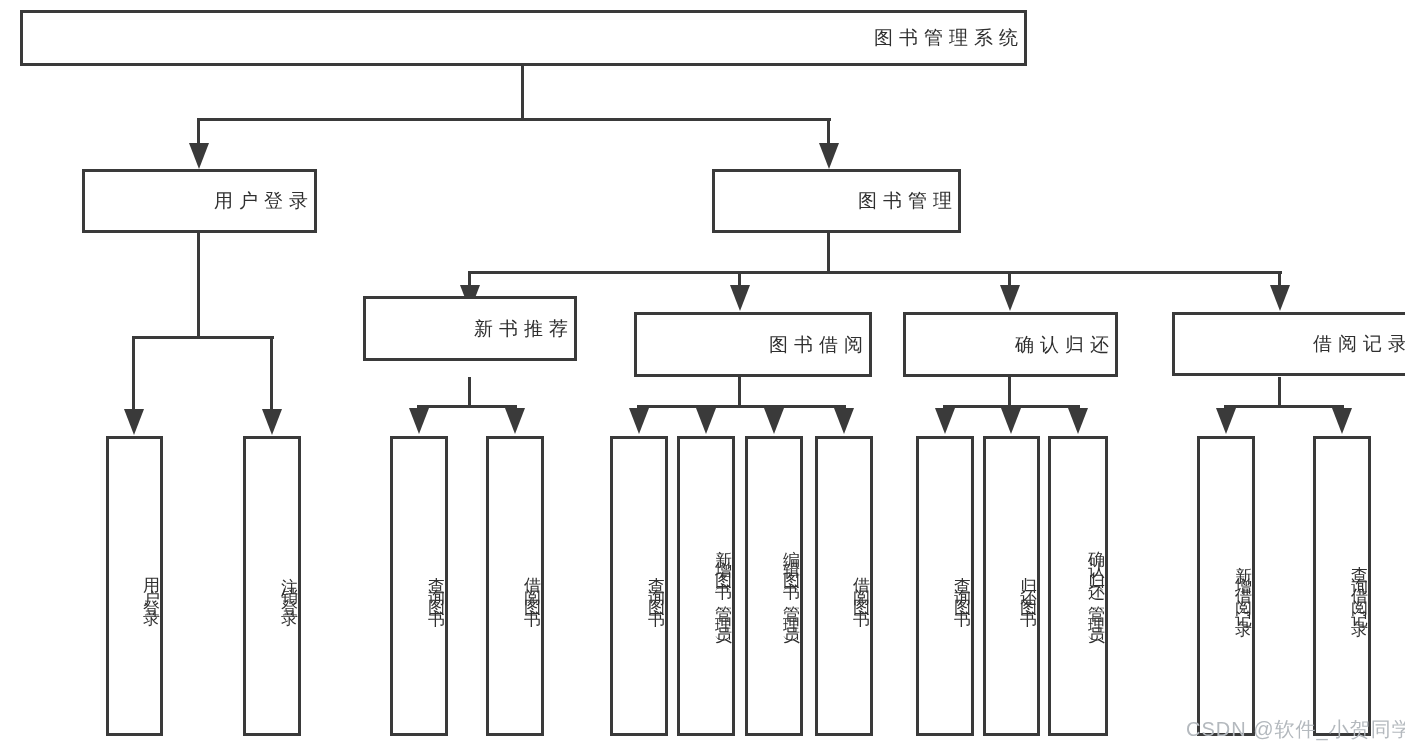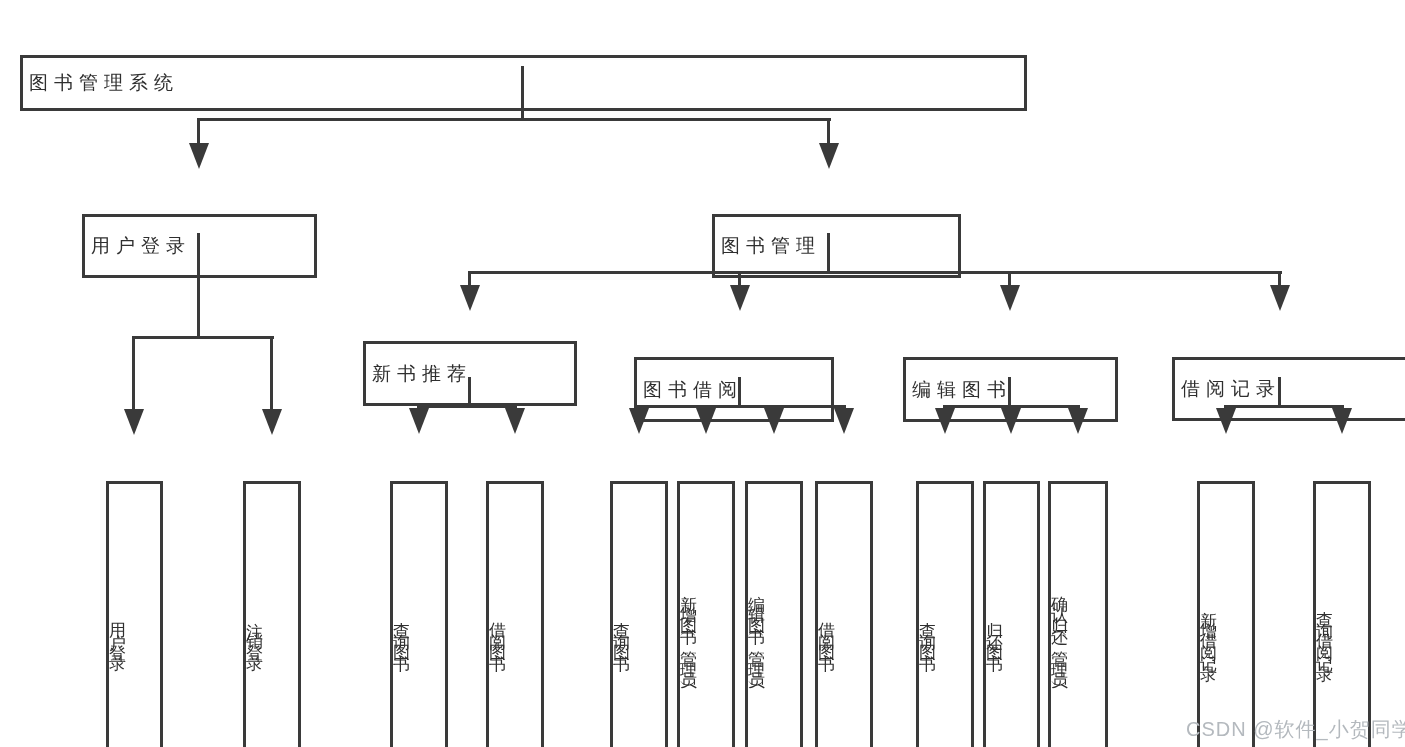--- a/index.html
+++ b/index.html
@@ -17,22 +17,21 @@
     font-family: "Liberation Sans", "DejaVu Sans", sans-serif;
     overflow: hidden;
   }
   .hbox, .vbox {
     position: absolute;
     background: #fff;
     border: 3px solid var(--line);
     box-sizing: border-box;
     display: flex;
     align-items: center;
-    justify-content: flex-start;
-    margin-top: 45px;
+    justify-content: flex-end;
   }
   .hbox span {
     font-size: 19px;
     letter-spacing: 6px;
     margin-left: 6px;
     color: var(--text);
     white-space: nowrap;
   }
   .vbox span {
     writing-mode: vertical-rl;
@@ -99,25 +98,25 @@
   <div class="ln" style="left:738px; top:274px; width:3px; height:14px;"></div>
   <div class="ah" style="left:730px; top:285px;"></div>
   <div class="ln" style="left:1008px; top:274px; width:3px; height:14px;"></div>
   <div class="ah" style="left:1000px; top:285px;"></div>
   <div class="ln" style="left:1278px; top:274px; width:3px; height:14px;"></div>
   <div class="ah" style="left:1270px; top:285px;"></div>
 
   <div class="hbox" style="left:363px; top:296px; width:214px; height:65px;">
     <span>新书推荐</span>
   </div>
-  <div class="hbox" style="left:634px; top:312px; width:200px; height:65px;">
+  <div class="hbox" style="left:634px; top:312px; width:238px; height:65px;">
     <span>图书借阅</span>
   </div>
   <div class="hbox" style="left:903px; top:312px; width:215px; height:65px;">
-    <span>编辑图书</span>
+    <span>确认归还</span>
   </div>
   <div class="hbox" style="left:1172px; top:312px; width:244px; height:64px;">
     <span>借阅记录</span>
   </div>
 
   <div class="ln" style="left:468px; top:377px; width:3px; height:31px;"></div>
   <div class="ln" style="left:417px; top:405px; width:100px; height:3px;"></div>
   <div class="ah" style="left:409px; top:408px;"></div>
   <div class="ah" style="left:505px; top:408px;"></div>
 

